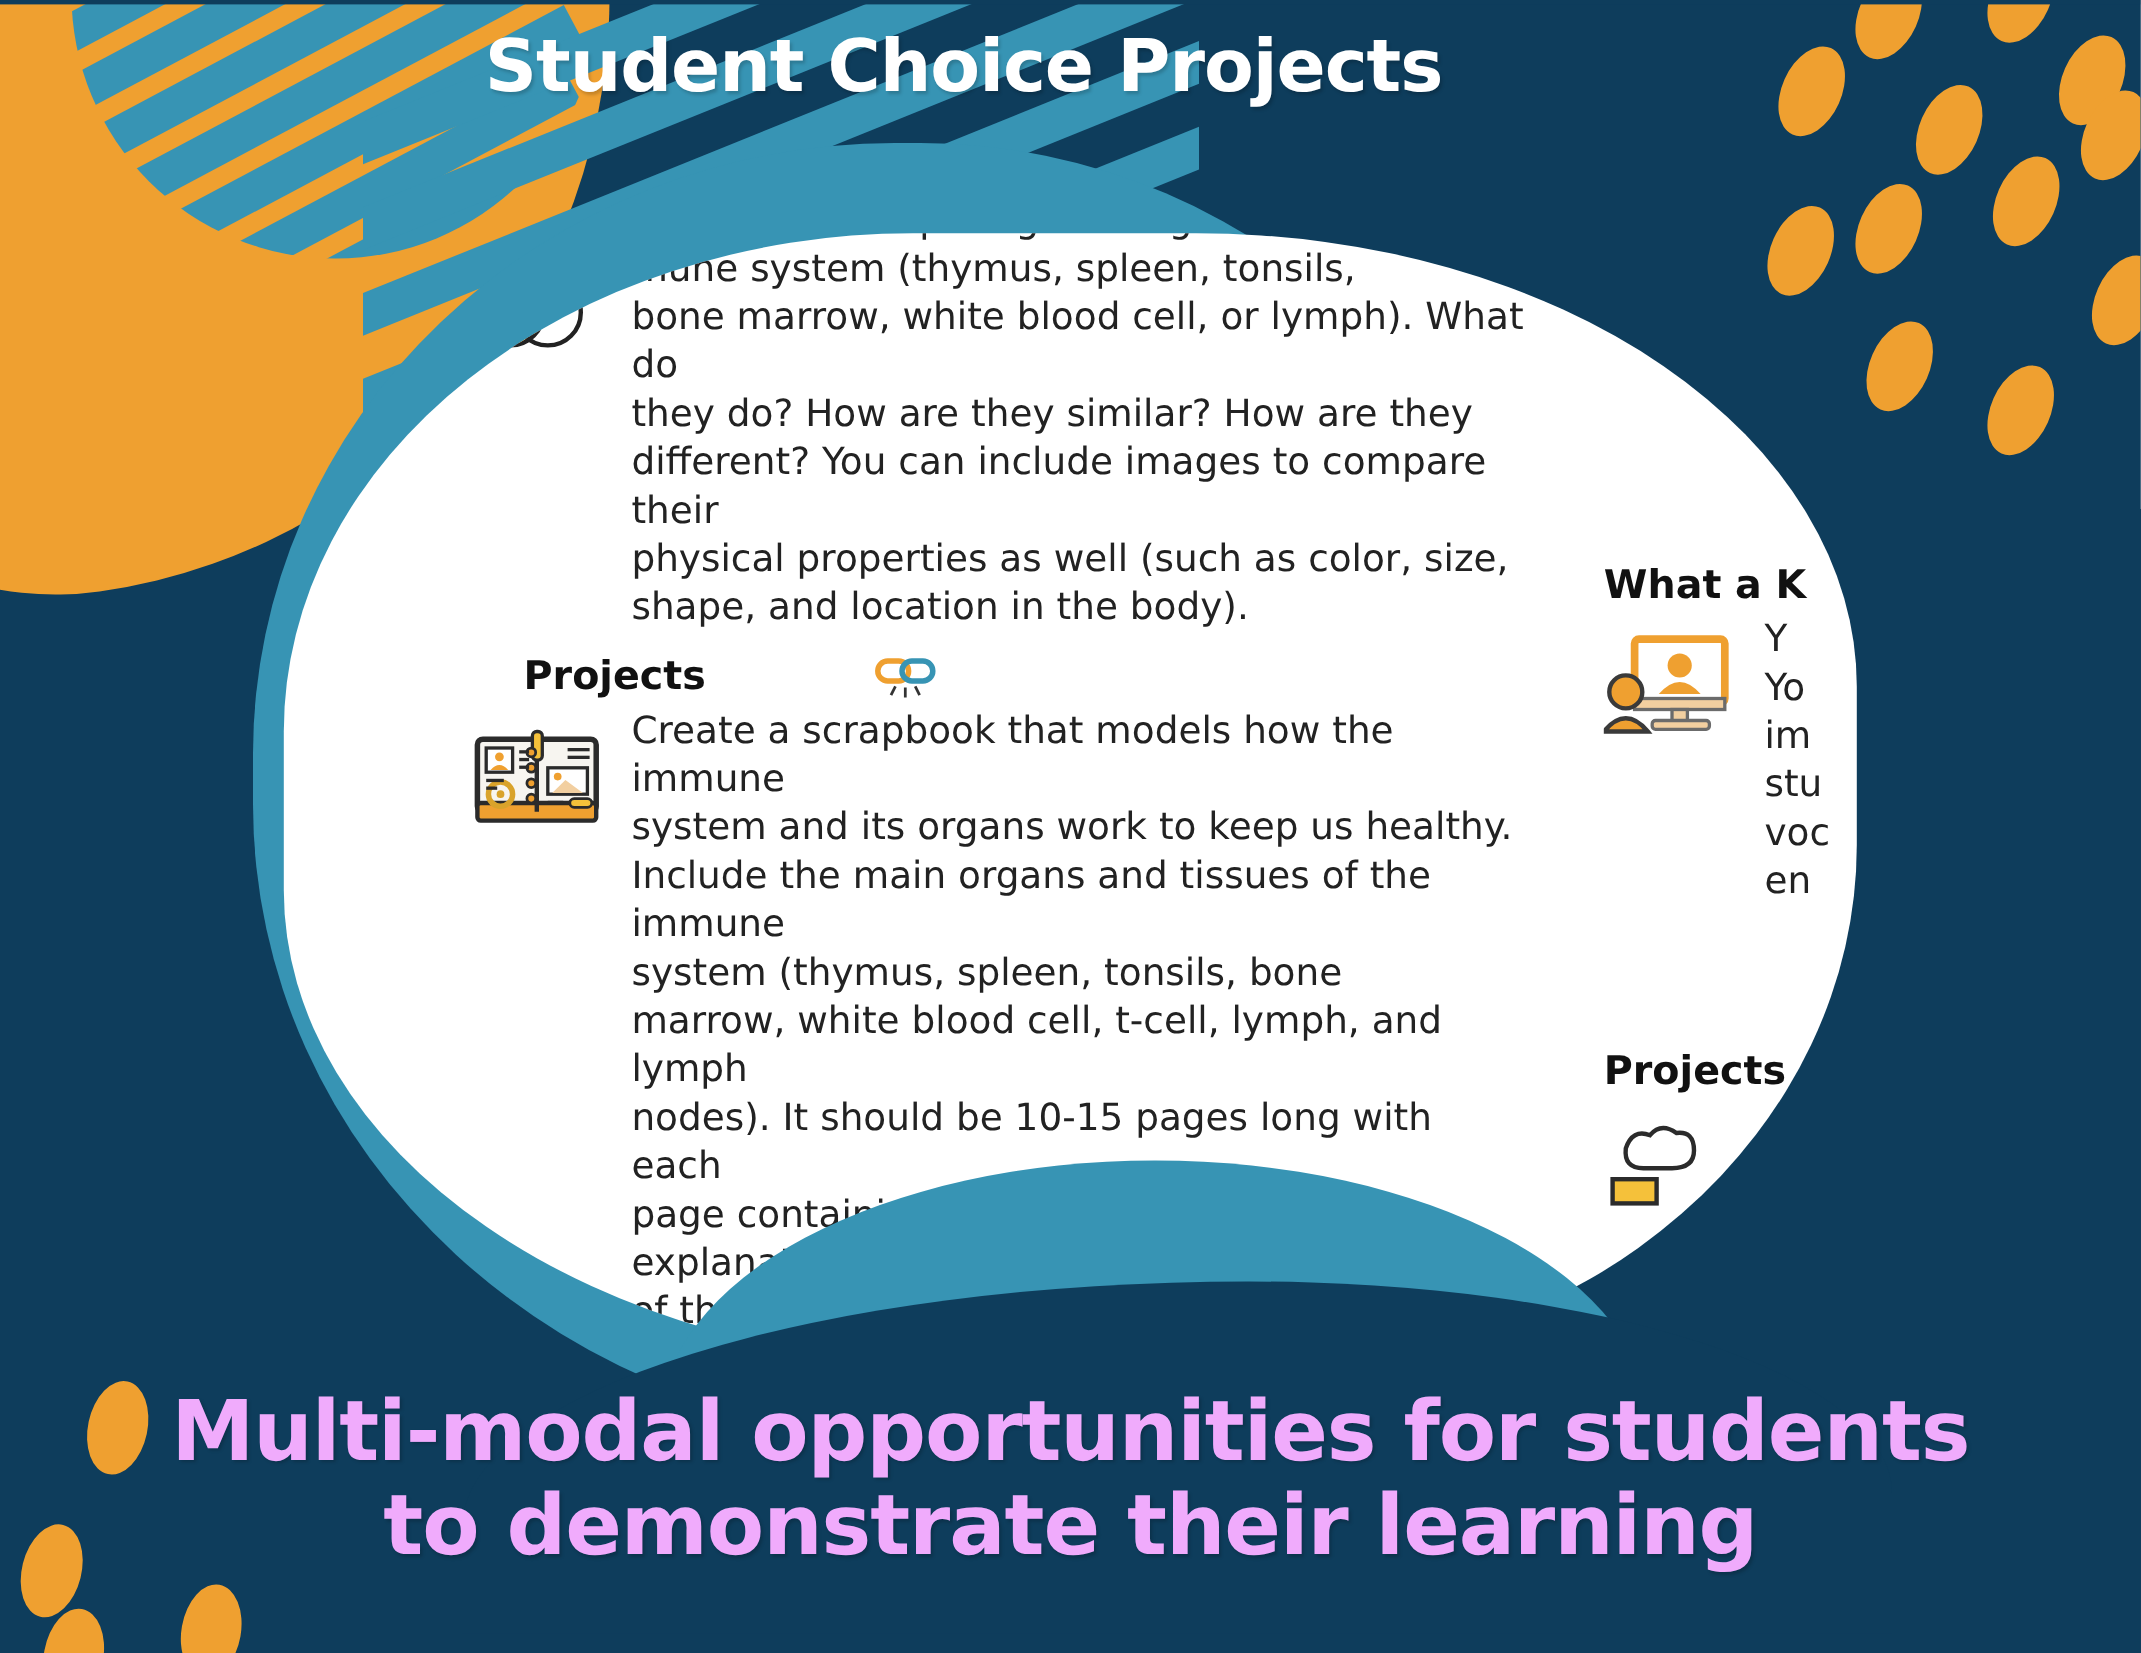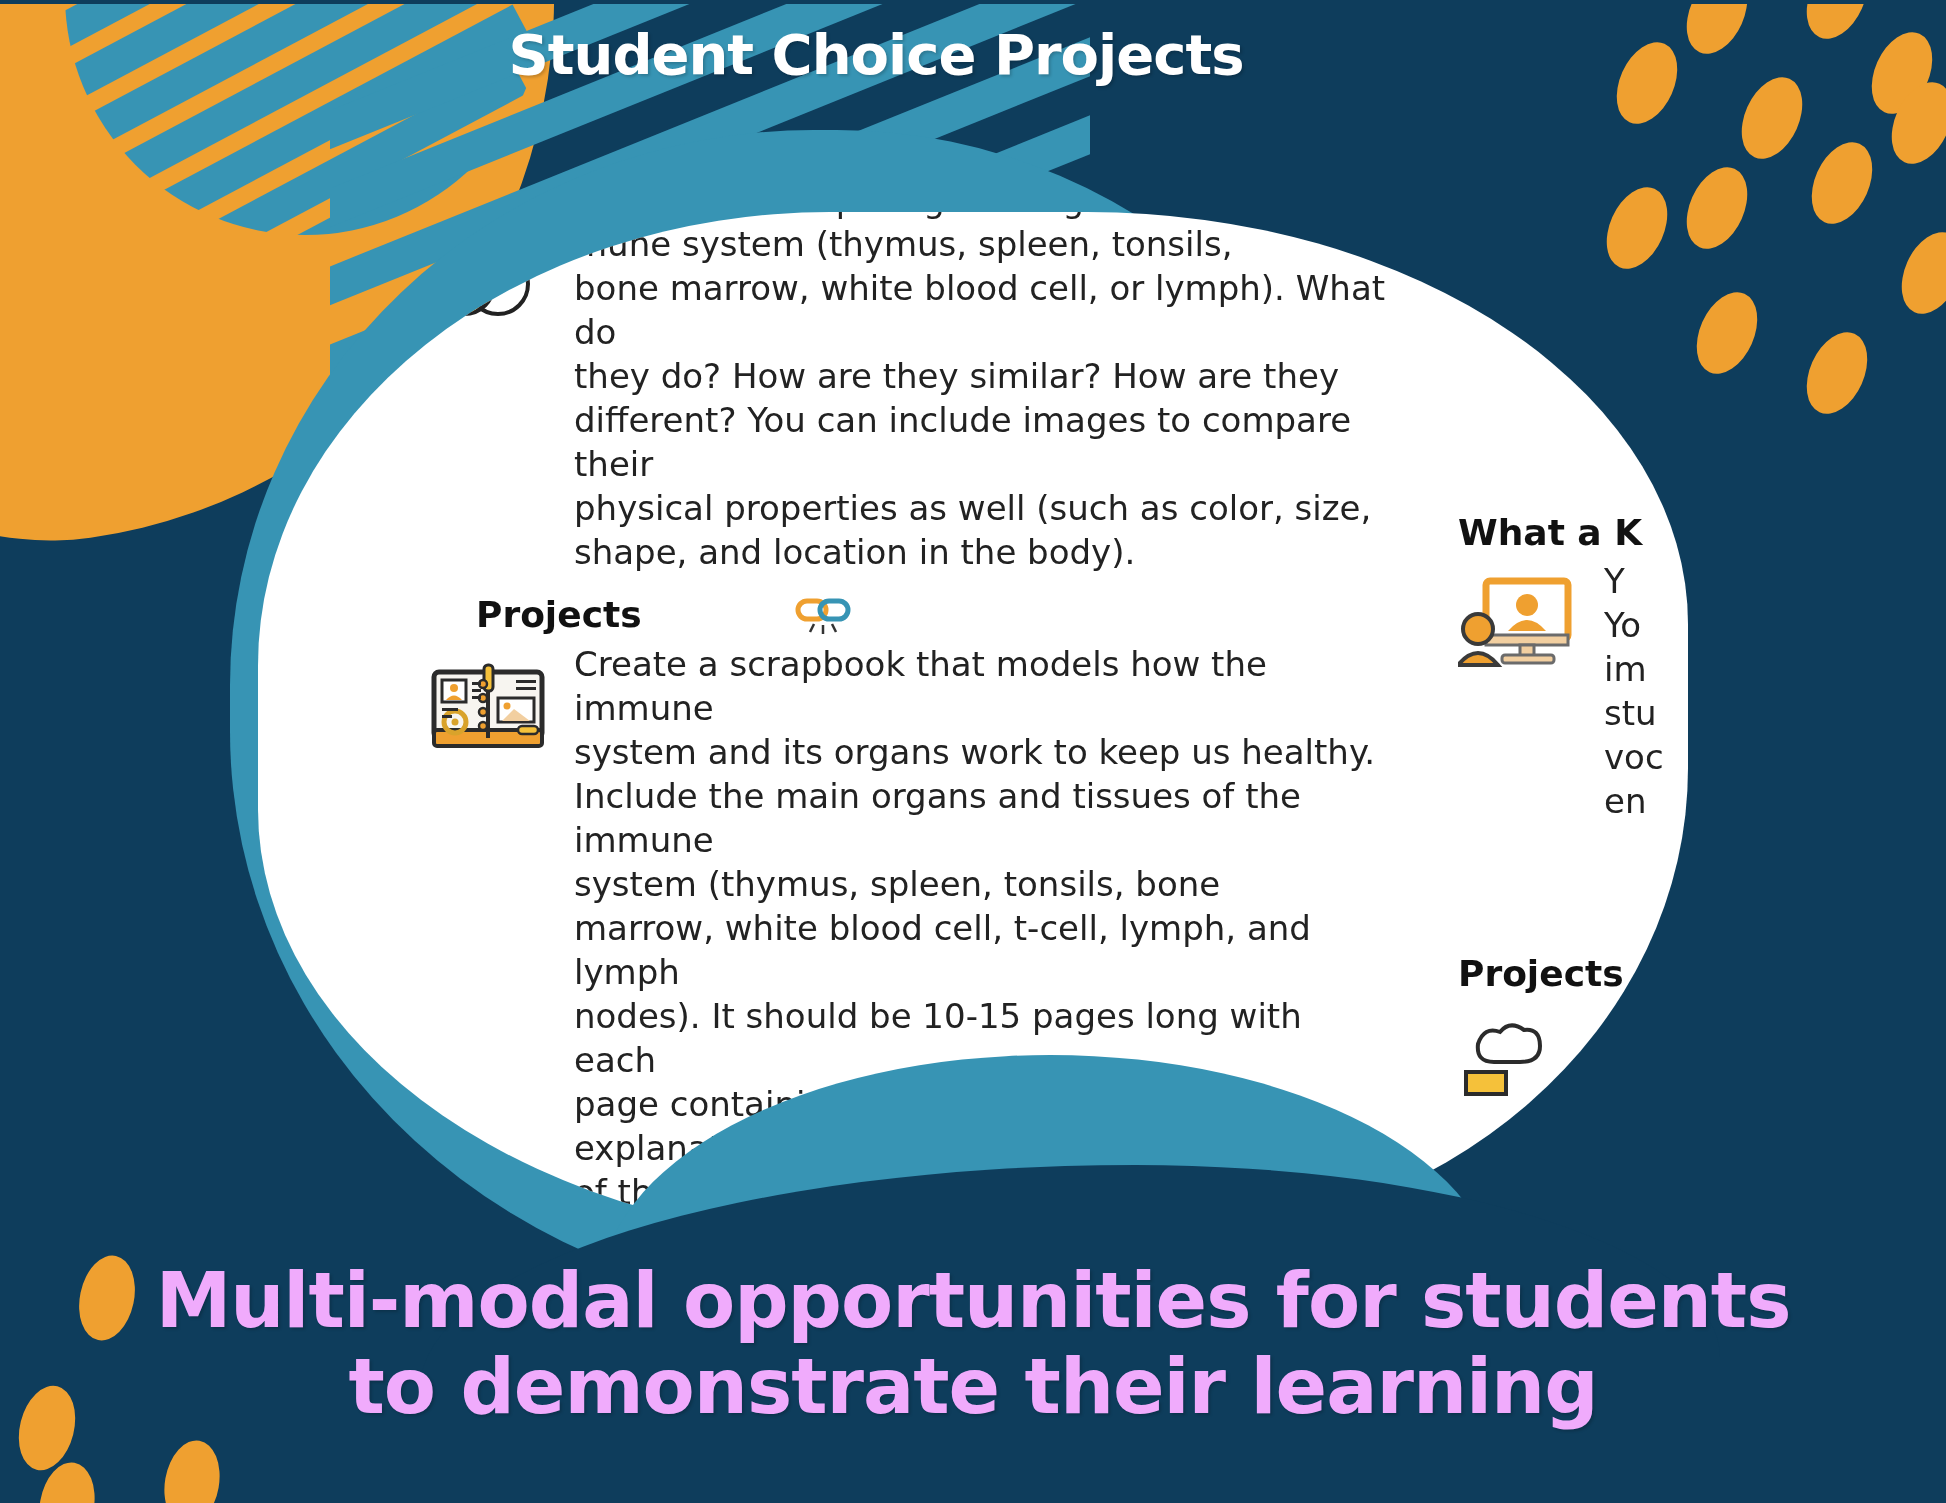--- a/index.html
+++ b/index.html
@@ -101,21 +101,21 @@
   .sec-ico{flex:0 0 auto;width:128px;}
   .sec-txt{flex:1 1 auto;}
 
   
   .linkico{display:inline-block;width:58px;height:44px;position:relative;}
 
   
   .title{
     position:absolute;left:0;top:22px;width:1752px;text-align:center;
     font-family:"DejaVu Sans", sans-serif;
-    font-weight:bold;font-size:56px;color:#ffffff;
+    font-weight:bold;font-size:66px;color:#ffffff;
     letter-spacing:-1px;
     text-shadow:2px 2px 3px rgba(0,0,0,0.18);
   }
   .subtitle{
     position:absolute;left:0;top:1258px;width:1946px;text-align:center;
     font-family:"DejaVu Sans", sans-serif;
     font-weight:bold;font-size:76px;line-height:86px;color:#f0abfc;
     letter-spacing:-1px;
     text-shadow:2px 2px 3px rgba(0,0,0,0.18);
   }

